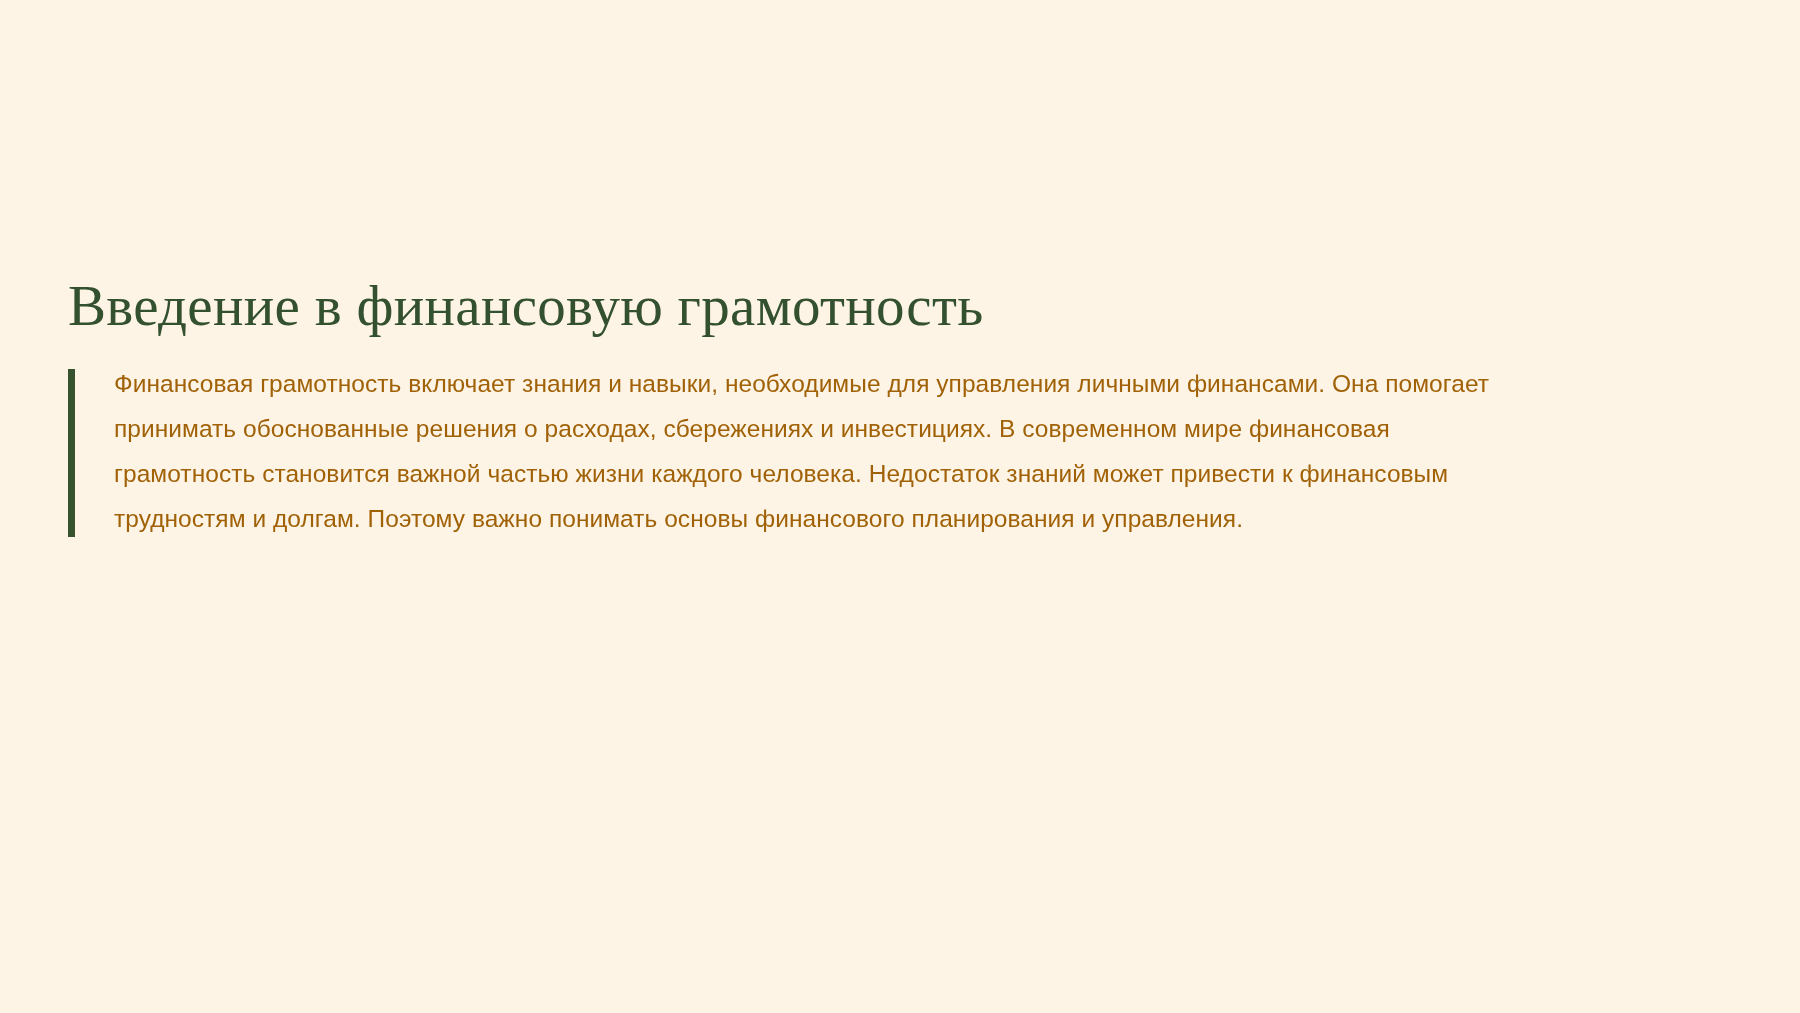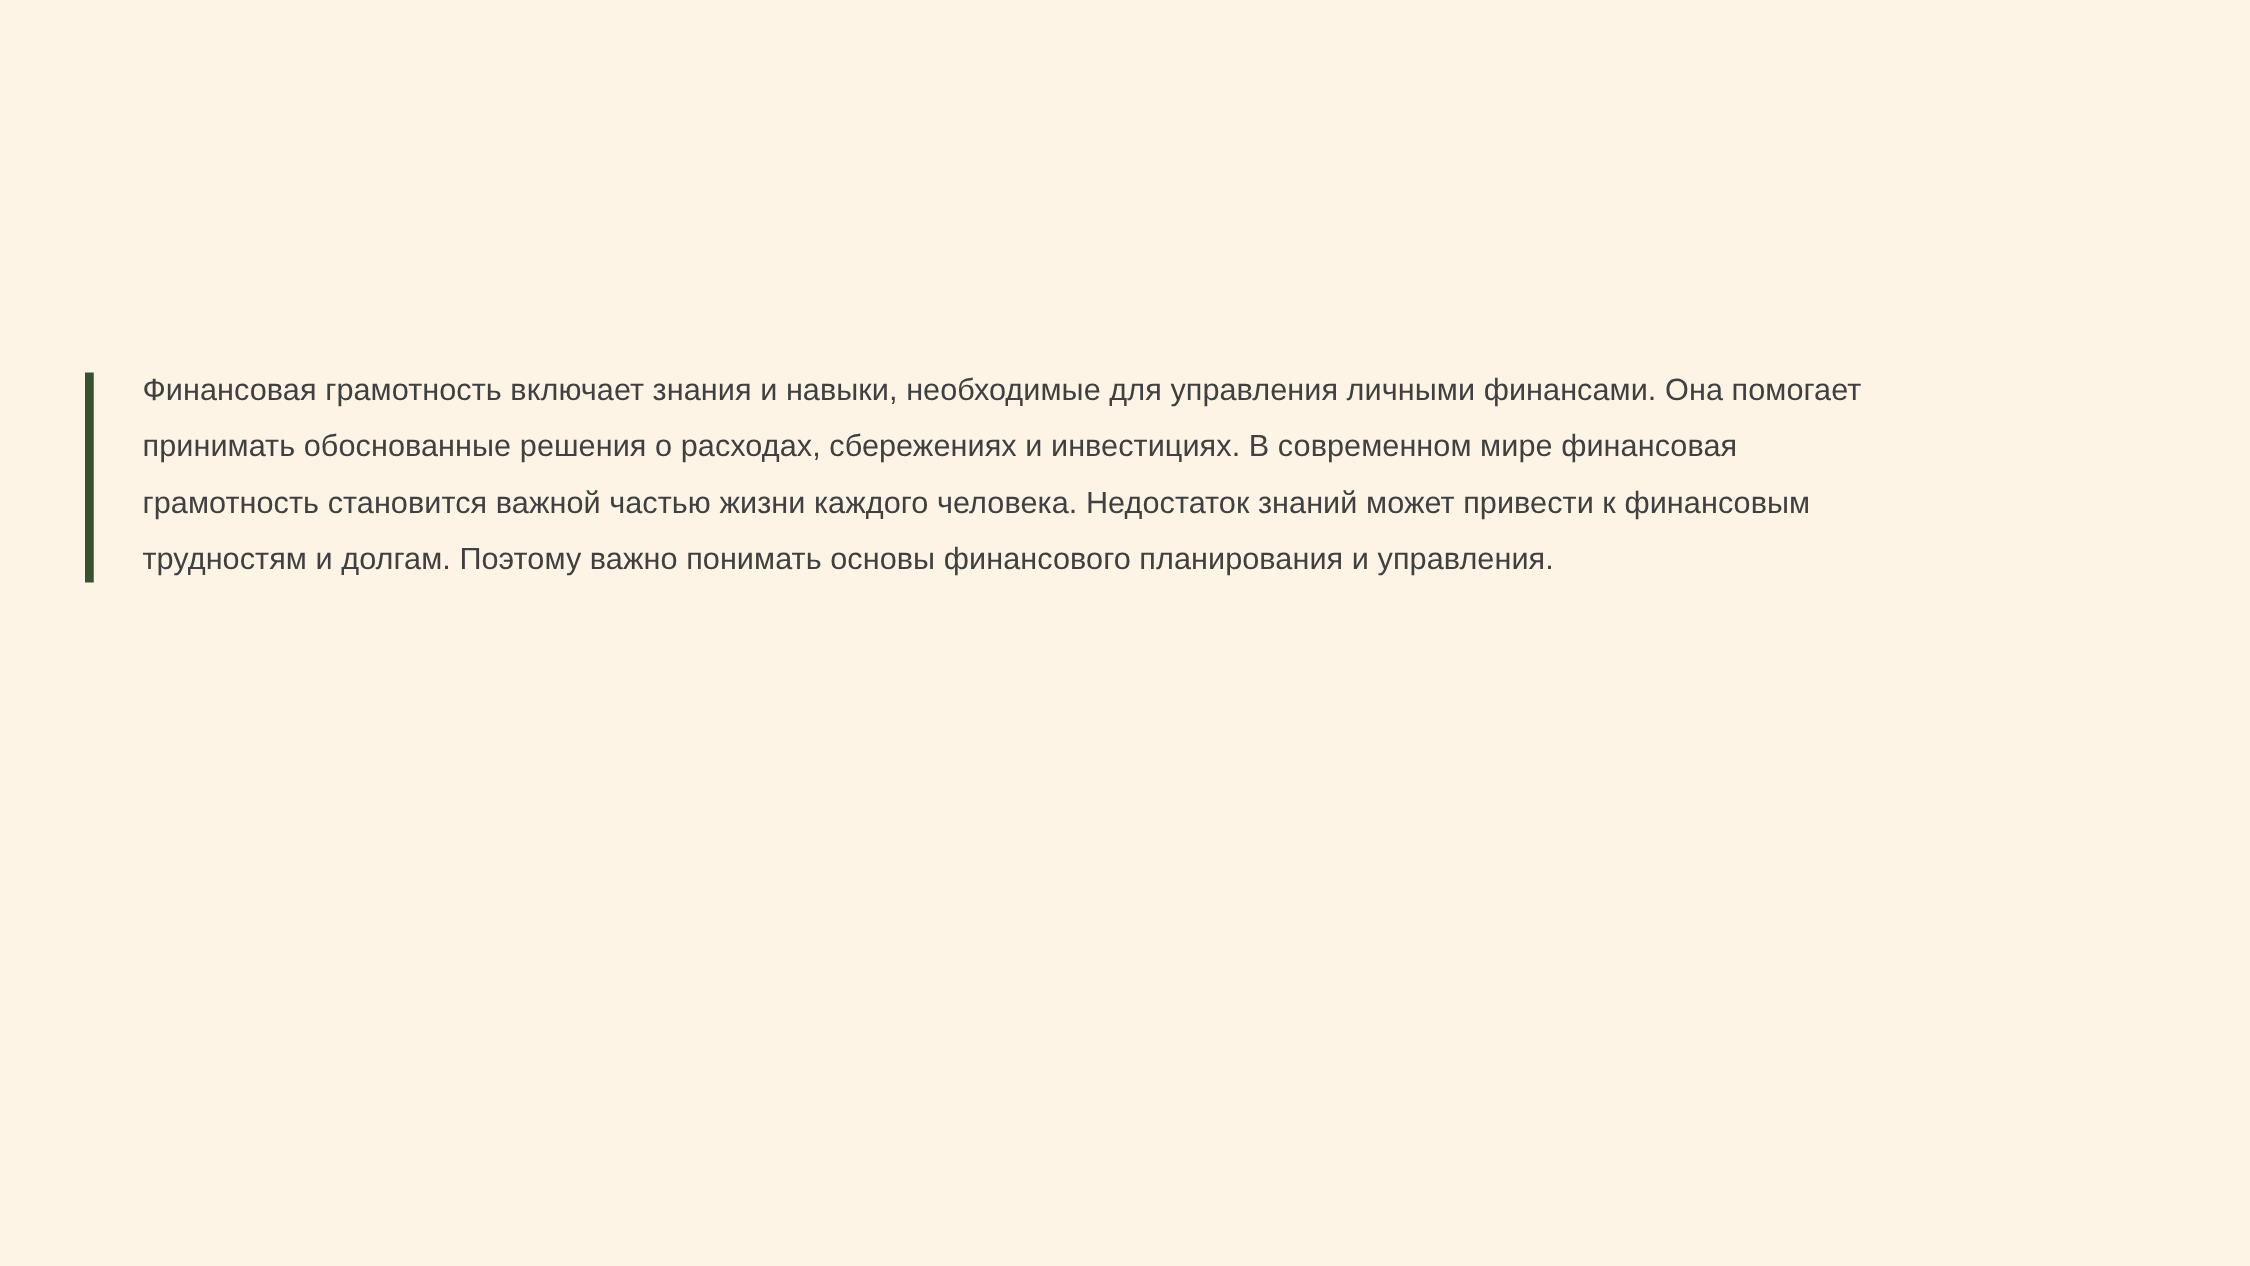--- a/index.html
+++ b/index.html
@@ -56,33 +56,34 @@
     height: 168px;
     background: #37522f;
   }
 
   #body-paragraph {
     margin: 0;
     font-family: "Liberation Sans", sans-serif;
     font-size: 24.5px;
     font-weight: 400;
     line-height: 45px;
-    color: #404040;
+    color: #a16207;
     max-width: 1400px;
     text-align: left;
     letter-spacing: 0.05px;
   }
 </style>
 </head>
 <body>
 
 <div id="slide">
 
   <div id="content-block">
 
+    <h1 id="page-title">Введение в финансовую грамотность</h1>
 
     <div id="body-quote">
 
       <div id="accent-bar"></div>
 
       <p id="body-paragraph">Финансовая грамотность включает знания и навыки, необходимые для управления личными финансами. Она помогает принимать обоснованные решения о расходах, сбережениях и инвестициях. В современном мире финансовая грамотность становится важной частью жизни каждого человека. Недостаток знаний может привести к финансовым трудностям и долгам. Поэтому важно понимать основы финансового планирования и управления.</p>
 
     </div>
 
   </div>

